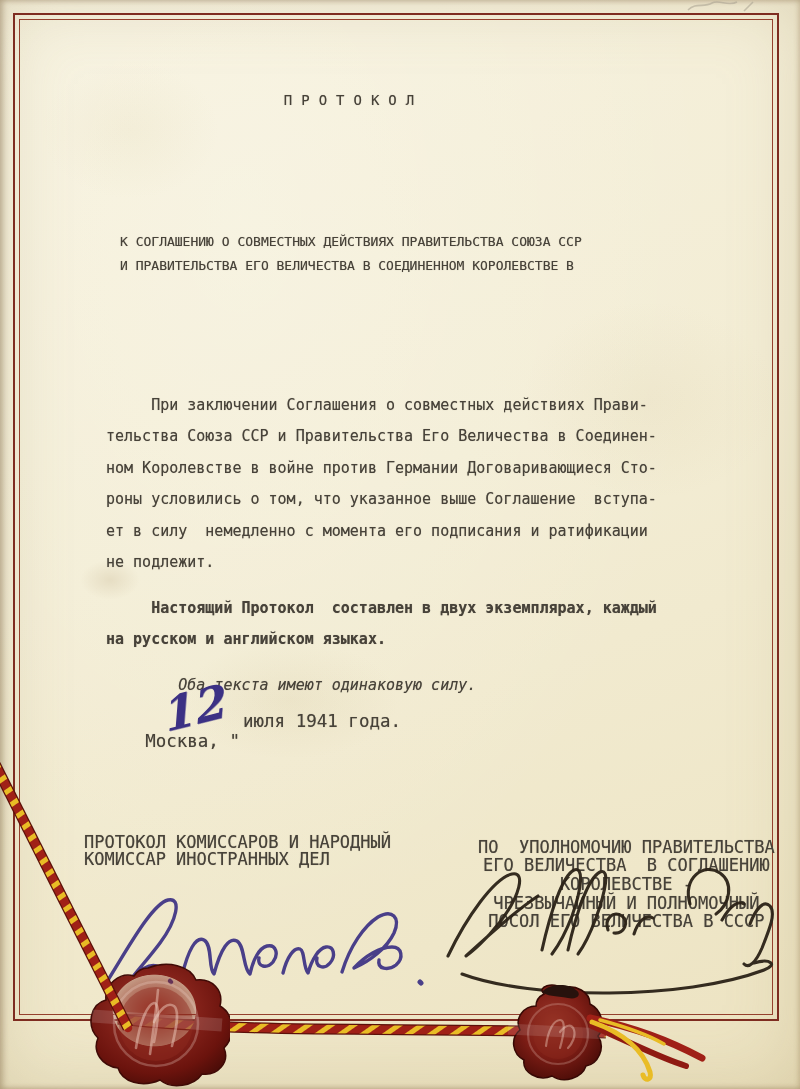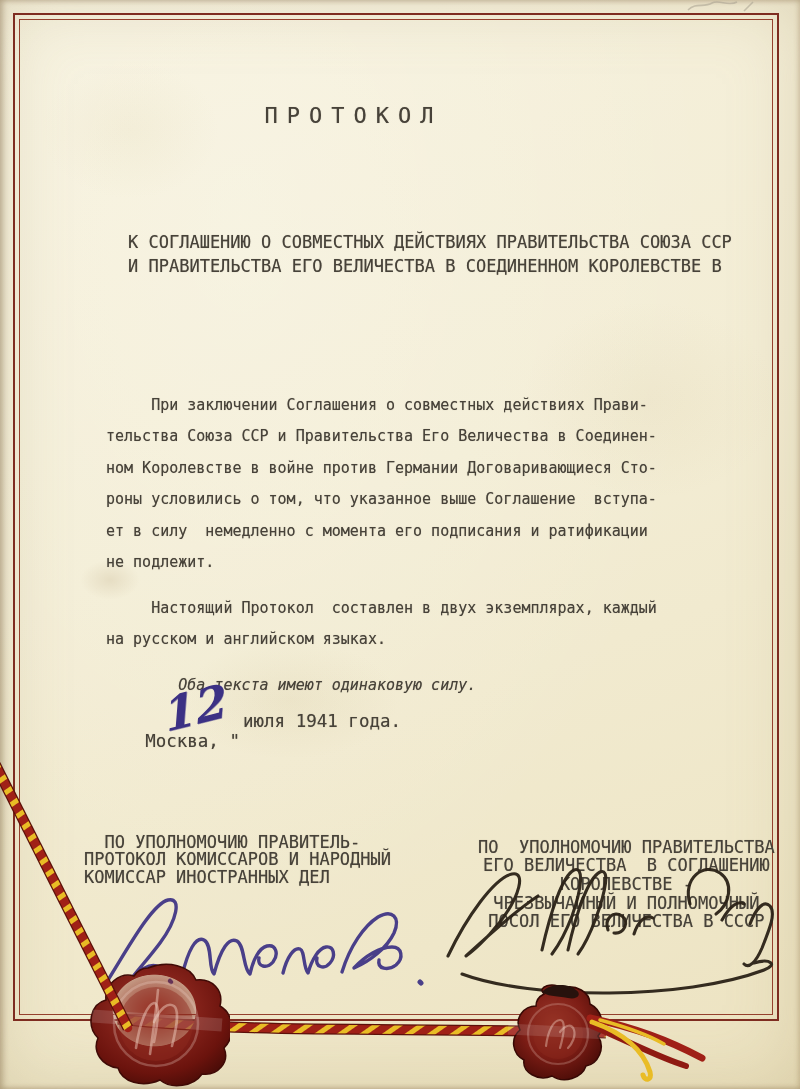--- a/index.html
+++ b/index.html
@@ -15,25 +15,25 @@
   .stain{position:absolute;border-radius:50%;pointer-events:none;}
   .stain.s1{left:180px;top:640px;width:220px;height:120px;background:radial-gradient(ellipse,rgba(190,170,120,0.12),rgba(190,170,120,0) 70%);}
   .stain.s2{left:520px;top:300px;width:260px;height:200px;background:radial-gradient(ellipse,rgba(200,180,130,0.10),rgba(200,180,130,0) 70%);}
   .stain.s3{left:40px;top:60px;width:180px;height:140px;background:radial-gradient(ellipse,rgba(205,190,140,0.10),rgba(205,190,140,0) 70%);}
   .stain.s4{left:80px;top:560px;width:60px;height:40px;background:radial-gradient(ellipse,rgba(150,120,70,0.15),rgba(150,120,70,0) 70%);}
 
   .border-outer{position:absolute;left:13px;top:13px;width:766px;height:1008px;border:2px solid #7e2c20;box-sizing:border-box;}
   .border-inner{position:absolute;left:19px;top:19px;width:754px;height:996px;border:1px solid #95402d;box-sizing:border-box;}
 
   .typed{position:absolute;color:#474239;text-shadow:0 0 0.7px rgba(71,66,57,0.55);white-space:pre;}
-  .title{left:0;top:103px;width:698px;text-align:center;font-size:22px;letter-spacing:9px;text-indent:9px;}
-  .header-block{left:128px;top:156px;font-size:17px;line-height:24.6px;}
+  .title{left:0;top:92px;width:698px;text-align:center;font-size:14px;letter-spacing:9px;text-indent:9px;}
+  .header-block{left:120px;top:156px;font-size:13px;line-height:24.6px;}
   .para{font-size:15px;line-height:31.5px;left:106px;}
   .para.p1{top:295px;}
-  .para.p2{top:498px;}
+  .para.p2{top:498px;font-weight:bold;}
   .para.p3{top:575px;font-style:italic;}
   .date-line{left:103px;top:711px;font-size:17.5px;}
   .date-suffix{position:absolute;left:140px;top:0;text-align:right;}
   .hand-day{
     position:absolute;left:47px;top:-30px;width:92px;text-align:center;
     font-family:"DejaVu Serif","Liberation Serif",serif;font-style:italic;font-weight:bold;
     font-size:46px;color:#3c3184;transform:rotate(-14deg) skewX(-8deg);
     text-shadow:0.5px 0.5px 0 rgba(60,49,132,0.5);
   }
   .col{font-size:17px;}
@@ -78,21 +78,21 @@
     
   <div class="tline">        Оба текста имеют одинаковую силу.</div></div>
 
   <div class="typed date-line z2">
     <span>Москва, "</span><span class="date-suffix">июля 1941 года.</span>
     <span class="hand-day">12</span>
   </div>
 
   <div class="typed col col-left z2">
     
-  <div class="tline">  ПО УПОЛНОМОЧИЮ ПРАВИТЕЛЬ-</div><div class="tline">ПРОТОКОЛ КОМИССАРОВ И НАРОДНЫЙ</div><div class="tline">КОМИССАР ИНОСТРАННЫХ ДЕЛ</div></div>
+  <div class="tline">ПРОТОКОЛ КОМИССАРОВ И НАРОДНЫЙ</div><div class="tline">КОМИССАР ИНОСТРАННЫХ ДЕЛ</div></div>
 
   <div class="typed col col-right z2">
     
   <div class="tline">ПО  УПОЛНОМОЧИЮ ПРАВИТЕЛЬСТВА</div><div class="tline">ЕГО ВЕЛИЧЕСТВА  В СОГЛАШЕНИЮ</div><div class="tline">КОРОЛЕВСТВЕ -</div><div class="tline">ЧРЕЗВЫЧАЙНЫЙ И ПОЛНОМОЧНЫЙ</div><div class="tline">ПОСОЛ ЕГО ВЕЛИЧЕСТВА В СССР</div></div>
 
   <svg class="sig z2" style="left:90px;top:886px;" width="365" height="112" viewBox="0 0 365 112">
     <g fill="none" stroke="#3c3184" stroke-width="3.4" stroke-linecap="round" stroke-linejoin="round" opacity="0.92">
       <path d="M18 94 C 38 62 62 18 78 14 C 92 11 87 34 70 57 C 58 73 46 86 42 92 C 52 82 62 77 69 81"></path>
       <path d="M80 95 l 1 1" stroke-width="4.5"></path>
       <path d="M92 90 C 98 64 106 50 114 54 C 123 59 118 83 124 88 C 131 62 139 51 147 55 C 155 60 153 83 160 88 C 163 74 169 62 177 60 C 186 58 189 68 183 76 C 177 83 167 81 169 72"></path>

